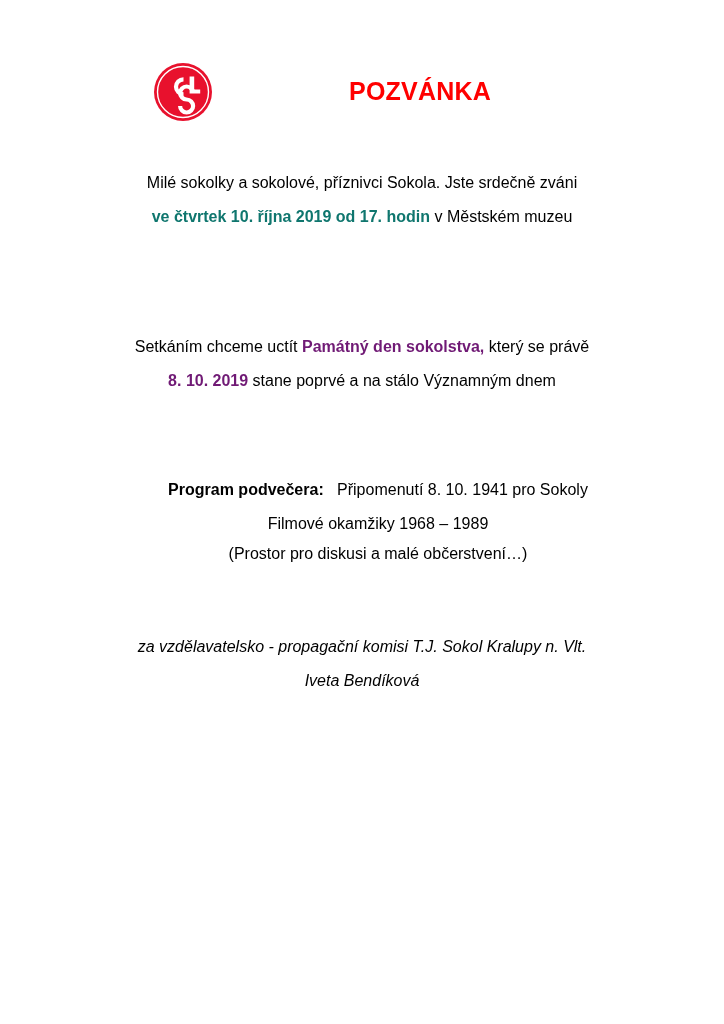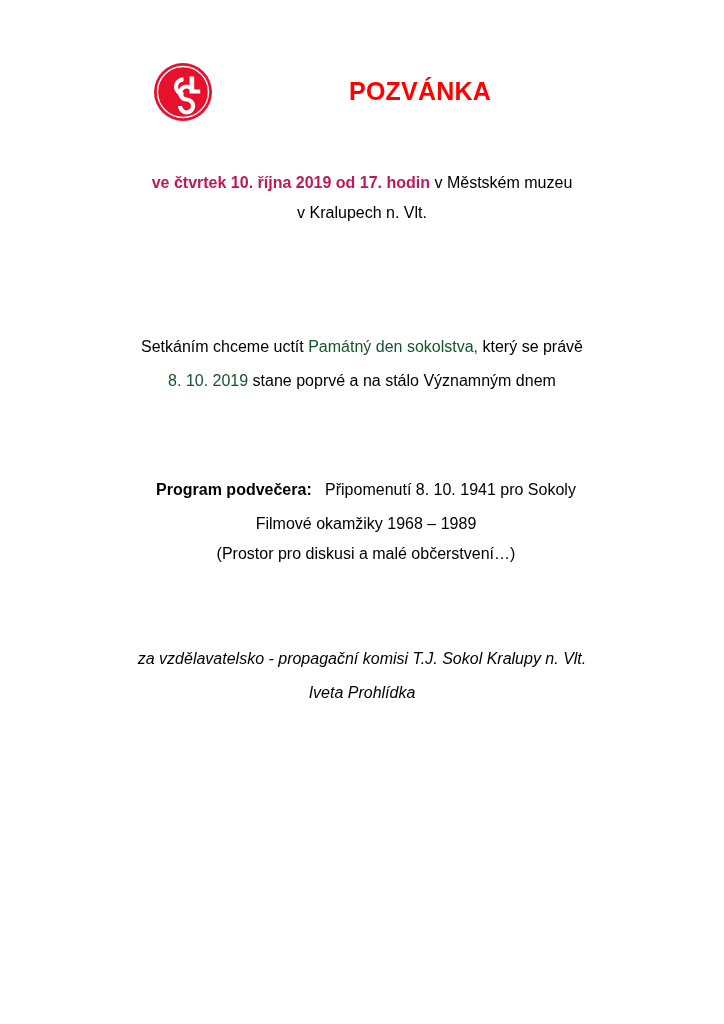--- a/index.html
+++ b/index.html
@@ -76,25 +76,25 @@
     line-height: 34px;
     color: #000000;
     white-space: nowrap;
   }
   .tline.tight {
     line-height: 26px;
   }
 
   .blk-intro   { position: absolute; left: 0; top: 166px;  width: 600px; }
   .blk-memory  { position: absolute; left: 0; top: 330px;  width: 600px; }
-  .blk-program { position: absolute; left: 4px; top: 473px;  width: 600px; }
-  .blk-sign    { position: absolute; left: 0; top: 630px;  width: 600px; margin-top: 12px; }
+  .blk-program { position: absolute; left: 16px; top: 473px;  width: 600px; }
+  .blk-sign    { position: absolute; left: 0; top: 630px;  width: 600px; }
 
-  .blue  { color: #be185d; font-weight: bold; }
-  .red   { color: #14532d; font-weight: normal; }
+  .blue  { color: #0f766e; font-weight: bold; }
+  .red   { color: #701a75; font-weight: bold; }
   .bold  { font-weight: bold; }
 
   .blk-sign .tline { font-style: italic; }
 </style>
 </head>
 <body>
 
 <div class="page">
 
   <div class="header">
@@ -116,34 +116,34 @@
                  a4.4 4.4 0 0 1 4.4 4.4 Z" fill="#ffffff"></path>
       </svg>
     </div>
 
     <div class="doc-title">POZVÁNKA</div>
   </div>
 
   <div class="content">
 
     <div class="blk-intro">
+      <div class="tline">Milé sokolky a sokolové, příznivci Sokola. Jste srdečně zváni</div>
       <div class="tline"><span class="blue">ve čtvrtek 10. října 2019 od 17. hodin</span><span> v Městském muzeu</span></div>
-      <div class="tline tight">v Kralupech n. Vlt.</div>
     </div>
 
     <div class="blk-memory">
       <div class="tline"><span>Setkáním chceme uctít </span><span class="red">Památný den sokolstva,</span><span> který se právě</span></div>
       <div class="tline"><span class="red">8. 10. 2019</span><span> stane poprvé a na stálo Významným dnem</span></div>
     </div>
 
     <div class="blk-program">
       <div class="tline"><span class="bold">Program podvečera:</span><span>&nbsp;&nbsp; </span><span>Připomenutí 8. 10. 1941 pro Sokoly</span></div>
       <div class="tline">Filmové okamžiky 1968 – 1989</div>
       <div class="tline tight">(Prostor pro diskusi a malé občerstvení…)</div>
     </div>
 
     <div class="blk-sign">
       <div class="tline">za vzdělavatelsko - propagační komisi T.J. Sokol Kralupy n. Vlt.</div>
-      <div class="tline">Iveta Prohlídka</div>
+      <div class="tline">Iveta Bendíková</div>
     </div>
 
   </div>
 </div>
 
 </body></html>

